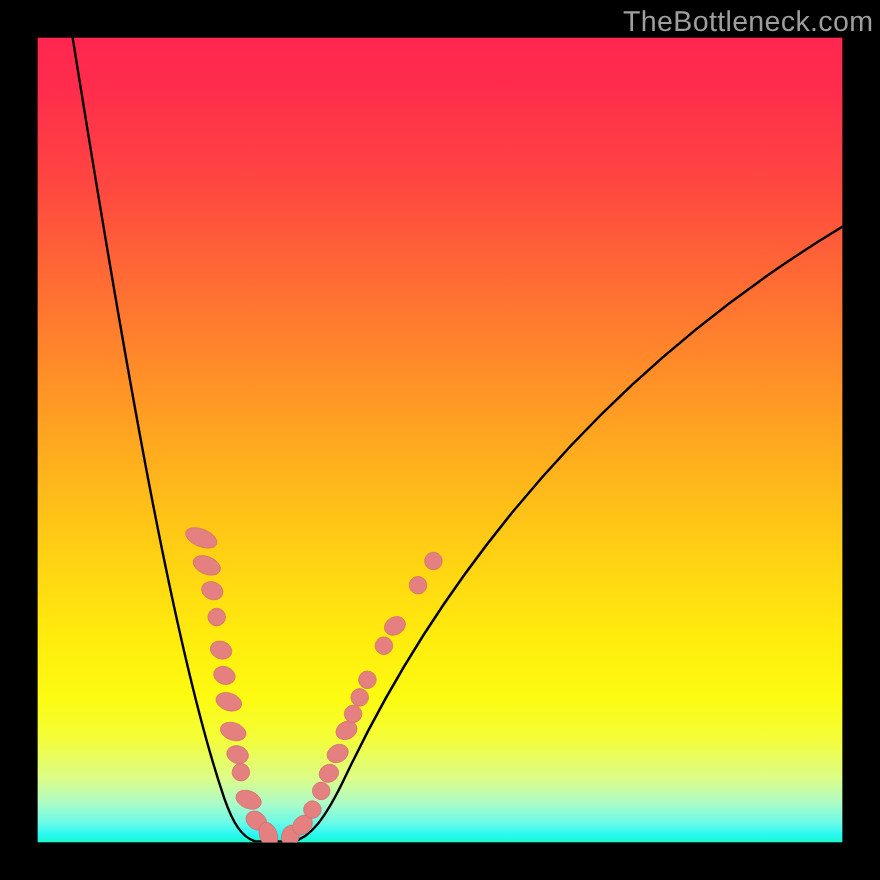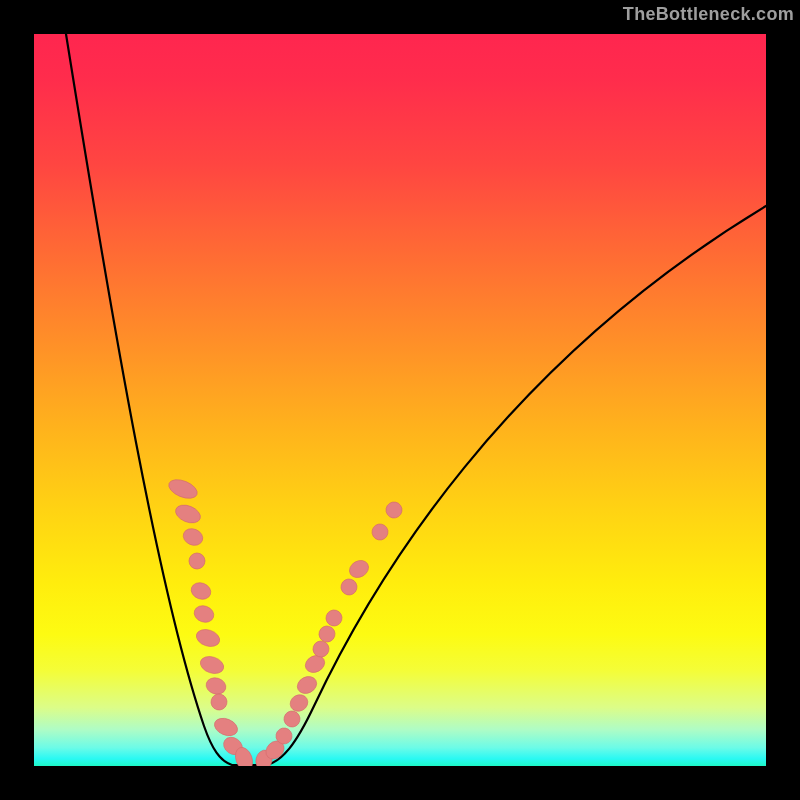--- a/index.html
+++ b/index.html
@@ -49,22 +49,22 @@
       #6CFBE7 97.5%,
       #2AF9F3 99%,
       #1DF8C8 100%
     );
   }
   .watermark {
     position: absolute;
     right: 6px;
     top: 4px;
     font-family: Arial, Helvetica, sans-serif;
-    font-size: 18px;
-    font-weight: 700;
+    font-size: 26px;
+    font-weight: 400;
     color: #9e9e9e;
     letter-spacing: 0.3px;
     user-select: none;
   }
   svg.curves {
     position: absolute;
     left: 0;
     top: 0;
     width: 732px;
     height: 732px;

